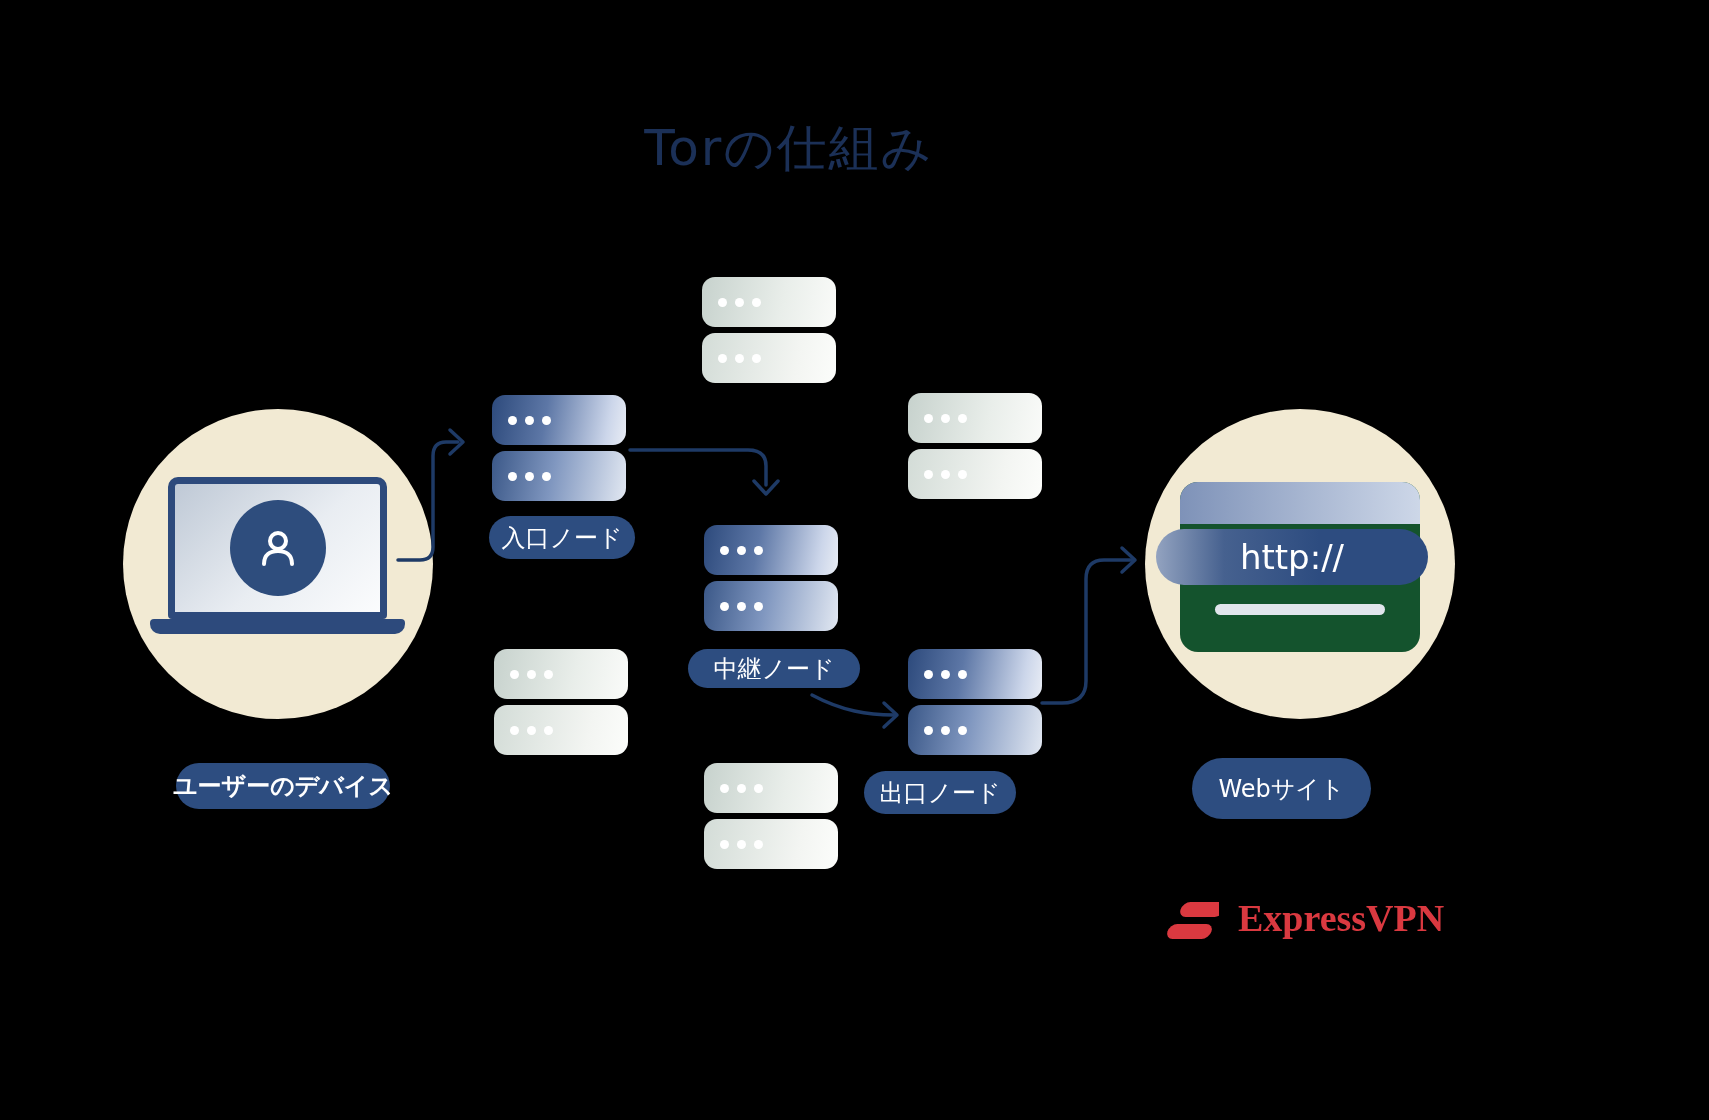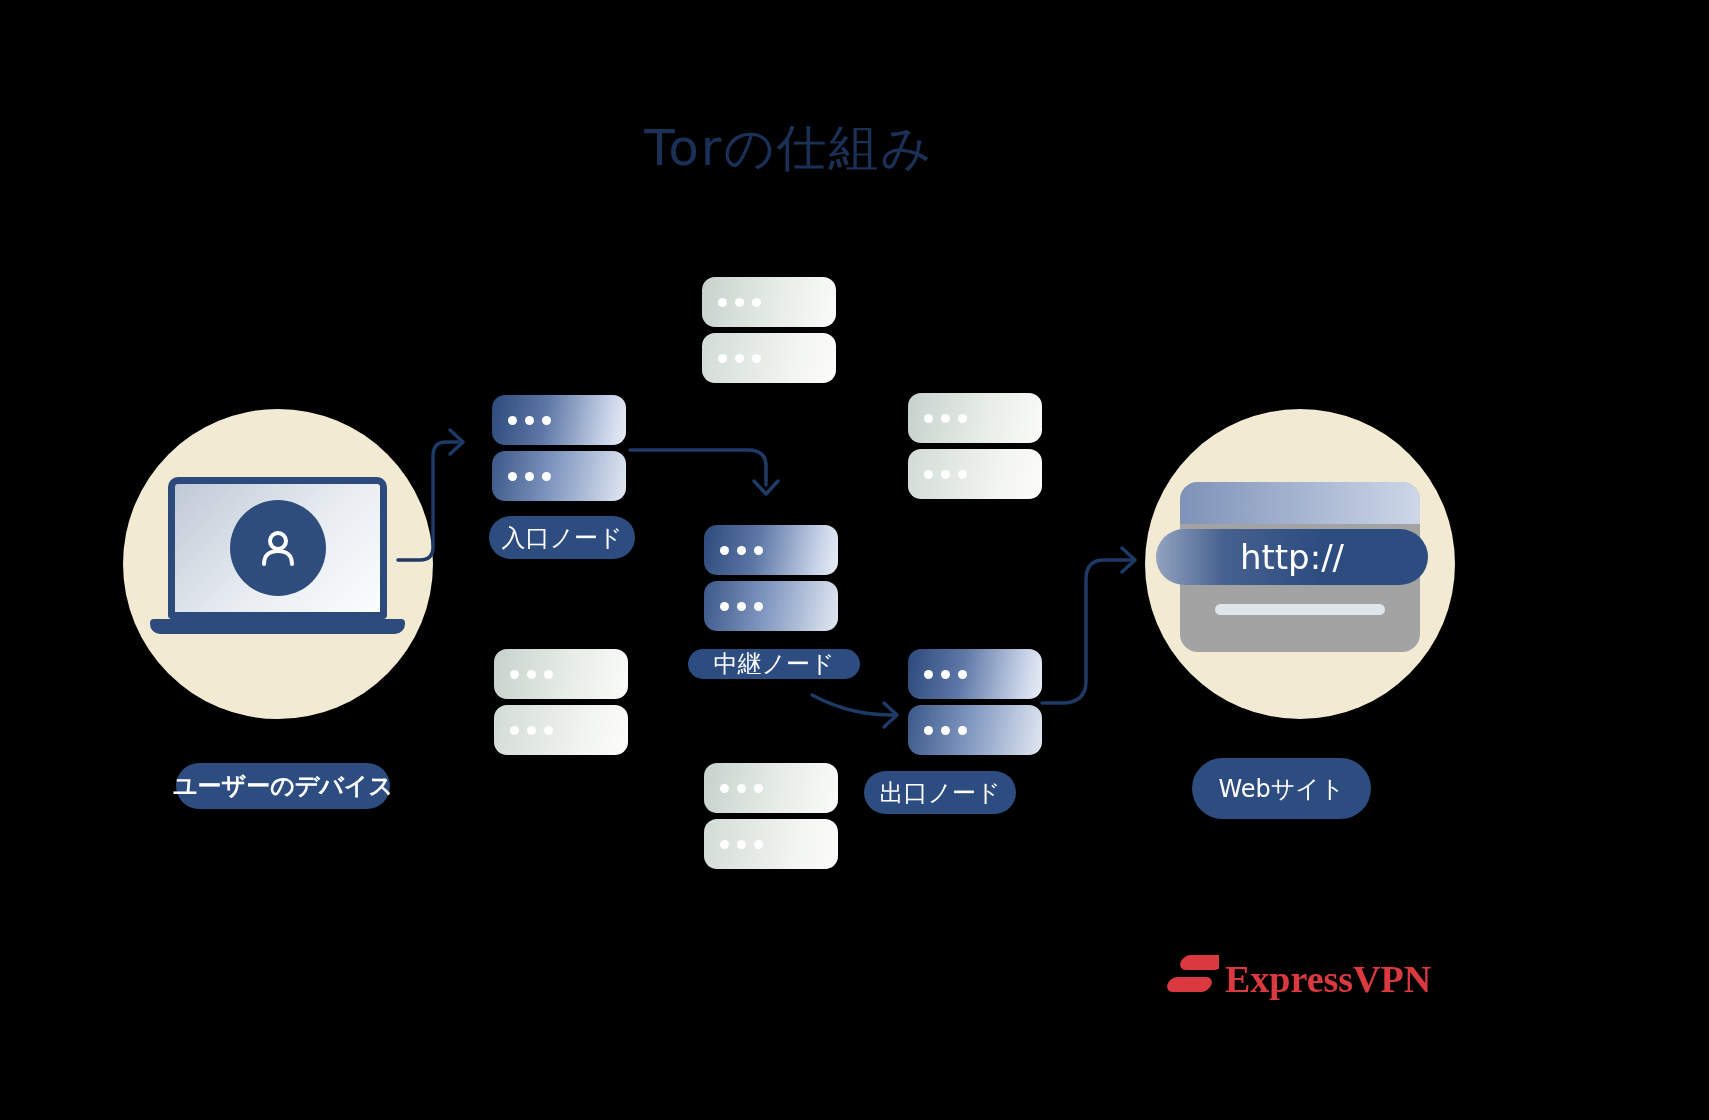--- a/index.html
+++ b/index.html
@@ -51,49 +51,49 @@
   .server.light .r2 { background:linear-gradient(100deg,#d3dcd7 0%,#f3f5f2 70%,#fcfdfb 100%); }
 
   
   .pill {
     position:absolute; background:#2d4d80; color:#ffffff; border-radius:999px;
     display:flex; align-items:center; justify-content:center;
     font-size:24px; white-space:nowrap;
   }
   .pill-device { left:176px; top:744px; width:214px; height:46px;font-weight:bold; }
   .pill-entry  { left:489px; top:497px; width:146px; height:43px; }
-  .pill-relay  { left:688px; top:630px; width:172px; height:30px;font-family:Liberation Serif, serif; }
+  .pill-relay  { left:688px; top:630px; width:172px; height:39px;font-family:Liberation Serif, serif; }
   .pill-exit   { left:864px; top:752px; width:152px; height:43px; }
   .pill-web    { left:1192px; top:739px; width:179px; height:61px; }
 
   
   .browser {
     position:absolute; left:1180px; top:463px; width:240px; height:170px;
-    background:#a3a3a3; border-radius:18px;
+    background:#14532d; border-radius:18px;
   }
   .browser-top {
     height:42px; border-radius:18px 18px 0 0;
     background:linear-gradient(90deg,#7e92b8 0%,#cdd7e8 100%);
   }
   .url-pill {
     position:absolute; left:-24px; top:47px; width:272px; height:56px;
     border-radius:28px; color:#ffffff; font-size:34px;
     background:linear-gradient(90deg,#93a3c0 0%,#46618f 25%,#2d4c80 60%);
     display:flex; align-items:center; justify-content:center;
   }
   .browser-line {
     position:absolute; left:35px; top:122px; width:170px; height:11px;
     border-radius:6px; background:#e1e5ec;
   }
 
   
   .arrows { position:absolute; left:0; top:0; width:1709px; height:1120px; pointer-events:none; }
 
   
-  .logo { position:absolute; left:1163px; top:933px; display:flex; align-items:flex-end; gap:6px; }
+  .logo { position:absolute; left:1163px; top:880px; display:flex; align-items:flex-start; gap:19px; }
   .logo-text {
     font-family:"Liberation Serif", serif; font-weight:700;
     font-size:38px; color:#da3940; line-height:1;
   }
 </style>
 </head>
 <body>
 
 <div class="canvas">
 

